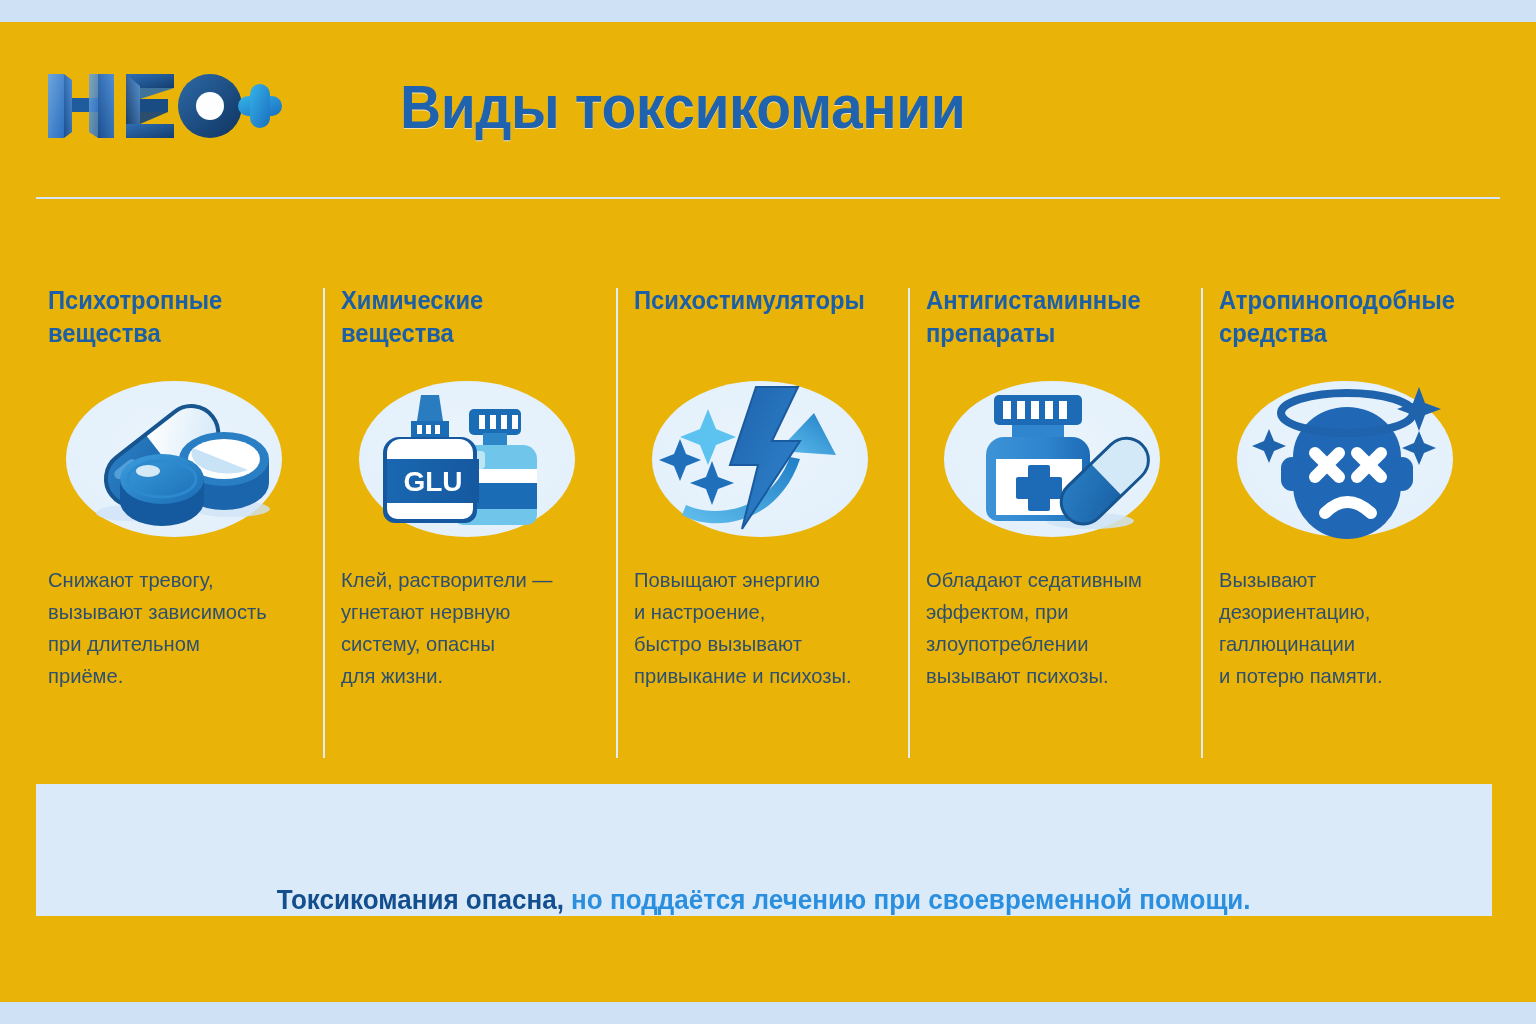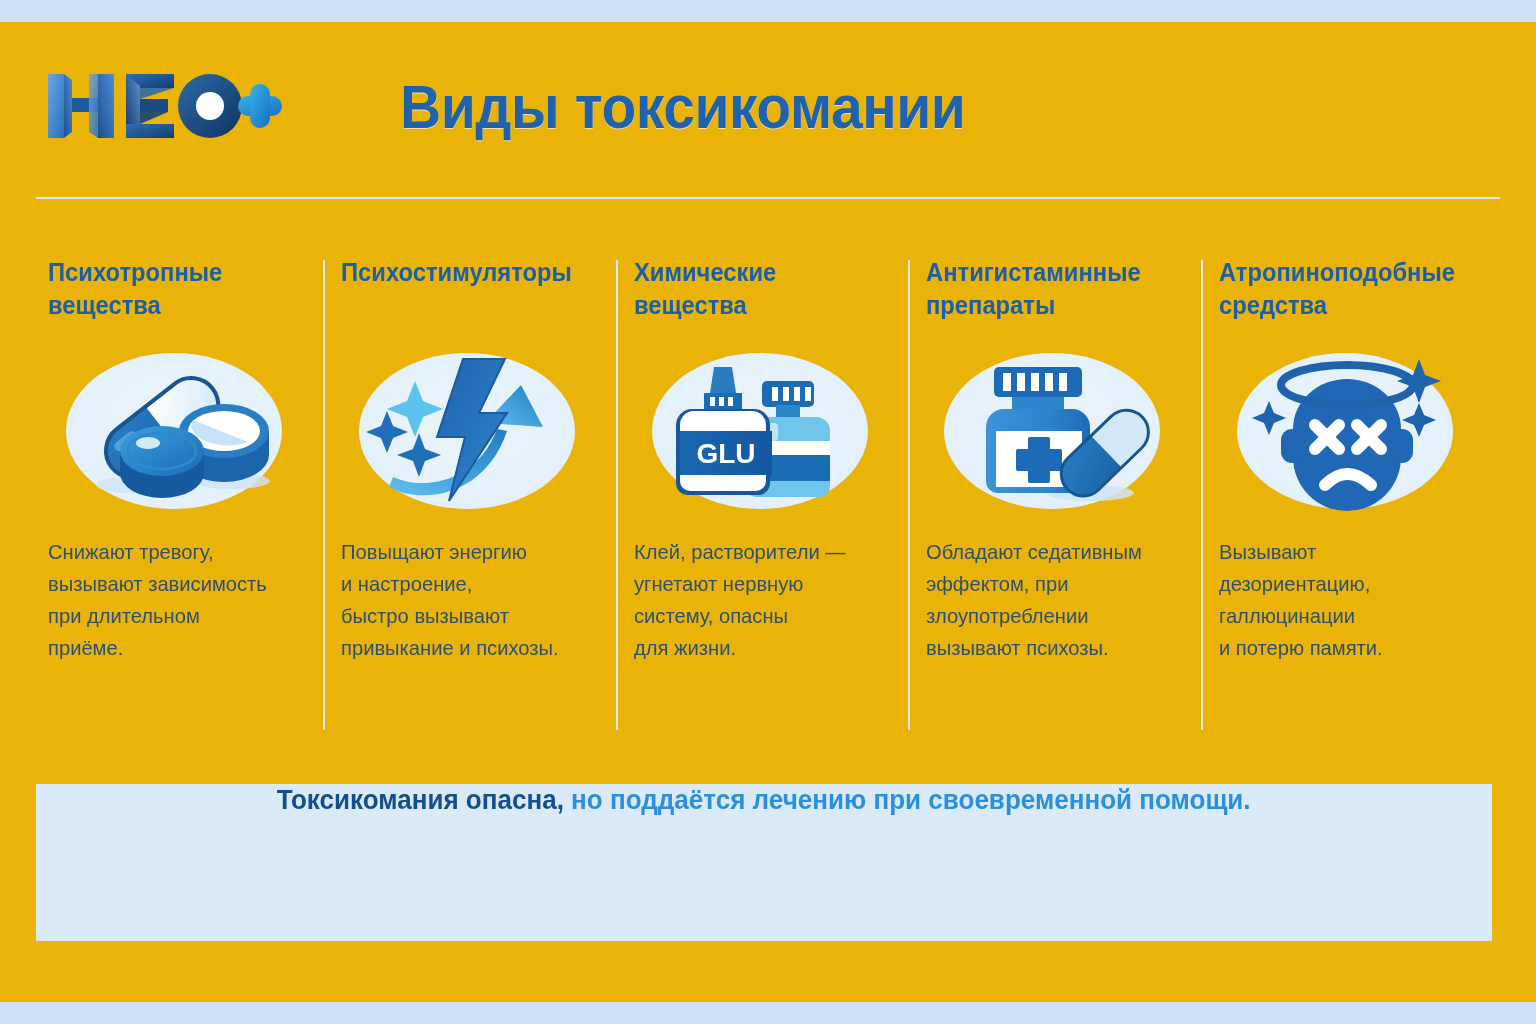--- a/index.html
+++ b/index.html
@@ -66,21 +66,21 @@
     left: 36px;
     right: 36px;
     top: 197px;
     height: 2px;
     background: #d6e6f6;
   }
 
   
   .columns {
     position: absolute;
-    top: 256px;
+    top: 284px;
     left: 36px;
     right: 36px;
     height: 478px;
     display: flex;
   }
   .col {
     position: relative;
     flex: 1 1 0;
     padding: 0 18px 0 12px;
     box-sizing: border-box;
@@ -125,24 +125,24 @@
     margin-top: 16px;
     white-space: pre-line;
   }
 
   
   .banner {
     position: absolute;
     left: 36px;
     right: 44px;
     top: 784px;
-    height: 157px;
+    height: 132px;
     background: #dbeaf8;
     display: flex;
-    align-items: flex-start;
+    align-items: flex-end;
     justify-content: center;
   }
   .banner-text {
     font-size: 28px;
     font-weight: 700;
     font-family: "Liberation Sans Narrow", "Liberation Sans", sans-serif;
     transform: scaleX(0.93);
     white-space: nowrap;
   }
   .banner-strong { color: #134e8e; }
@@ -270,56 +270,20 @@
             <ellipse cx="110" cy="106" rx="42" ry="25" fill="url(#tabTop)"></ellipse>
             <ellipse cx="110" cy="106" rx="34" ry="18" fill="none" stroke="#2e8ace" stroke-width="3"></ellipse>
             <ellipse cx="96" cy="98" rx="12" ry="6" fill="#ffffff" opacity="0.8"></ellipse>
           </g>
         </svg>
       </div>
       <div class="col-body">Снижают тревогу,
 вызывают зависимость
 при длительном
 приёме.</div>
-    </div>
-
-    <div class="col">
-      <div class="col-title">Психостимуляторы</div>
-      <div class="col-icon">
-        <svg width="250" height="172" viewBox="0 0 250 172">
-          <defs>
-            <radialGradient id="bg2" cx="50%" cy="45%" r="60%">
-              <stop offset="0" stop-color="#eaf4fc"></stop>
-                <stop offset="1" stop-color="#e3f0fb"></stop>
-            </radialGradient>
-            <linearGradient id="bolt" x1="0" y1="0" x2="1" y2="1">
-              <stop offset="0" stop-color="#1f63ac"></stop>
-                <stop offset="1" stop-color="#2f86cf"></stop>
-            </linearGradient>
-            <linearGradient id="arw" x1="0" y1="1" x2="1" y2="0">
-              <stop offset="0" stop-color="#63c0ee"></stop>
-                <stop offset="1" stop-color="#1f7ec6"></stop>
-            </linearGradient>
-          </defs>
-          <ellipse cx="122" cy="86" rx="108" ry="78" fill="url(#bg2)"></ellipse>
-
-          <path d="M44 142 C 76 160 140 152 162 86 L 152 84 C 132 138 78 146 48 132 Z" fill="url(#arw)"></path>
-          <path d="M140 78 l36 -38 l22 42 z" fill="url(#arw)"></path>
-
-          <path d="M118 14 L 160 14 L 134 68 L 162 68 L 104 156 L 120 92 L 92 92 Z" fill="url(#bolt)" stroke="#1a5a9e" stroke-width="2"></path>
-
-          <path d="M70 36 l8 20 l20 8 l-20 8 l-8 20 l-8 -20 l-20 -8 l20 -8 z" fill="#5cc2f0"></path>
-          <path d="M42 66 l6 15 l15 6 l-15 6 l-6 15 l-6 -15 l-15 -6 l15 -6 z" fill="#1f6fba"></path>
-          <path d="M74 88 l6 16 l16 6 l-16 6 l-6 16 l-6 -16 l-16 -6 l16 -6 z" fill="#1f6fba"></path>
-        </svg>
-      </div>
-      <div class="col-body">Повыщают энергию
-и настроение,
-быстро вызывают
-привыкание и психозы.</div>
     </div>
 
     <div class="col">
       <div class="col-title">Химические вещества</div>
       <div class="col-icon">
         <svg width="250" height="172" viewBox="0 0 250 172">
           <defs>
             <radialGradient id="bg3" cx="50%" cy="45%" r="60%">
               <stop offset="0" stop-color="#eaf4fc"></stop>
                 <stop offset="1" stop-color="#e3f0fb"></stop>
@@ -361,20 +325,56 @@
           </g>
         </svg>
       </div>
       <div class="col-body">Клей, растворители —
 угнетают нервную
 систему, опасны
 для жизни.</div>
     </div>
 
     <div class="col">
+      <div class="col-title">Психостимуляторы</div>
+      <div class="col-icon">
+        <svg width="250" height="172" viewBox="0 0 250 172">
+          <defs>
+            <radialGradient id="bg2" cx="50%" cy="45%" r="60%">
+              <stop offset="0" stop-color="#eaf4fc"></stop>
+                <stop offset="1" stop-color="#e3f0fb"></stop>
+            </radialGradient>
+            <linearGradient id="bolt" x1="0" y1="0" x2="1" y2="1">
+              <stop offset="0" stop-color="#1f63ac"></stop>
+                <stop offset="1" stop-color="#2f86cf"></stop>
+            </linearGradient>
+            <linearGradient id="arw" x1="0" y1="1" x2="1" y2="0">
+              <stop offset="0" stop-color="#63c0ee"></stop>
+                <stop offset="1" stop-color="#1f7ec6"></stop>
+            </linearGradient>
+          </defs>
+          <ellipse cx="122" cy="86" rx="108" ry="78" fill="url(#bg2)"></ellipse>
+
+          <path d="M44 142 C 76 160 140 152 162 86 L 152 84 C 132 138 78 146 48 132 Z" fill="url(#arw)"></path>
+          <path d="M140 78 l36 -38 l22 42 z" fill="url(#arw)"></path>
+
+          <path d="M118 14 L 160 14 L 134 68 L 162 68 L 104 156 L 120 92 L 92 92 Z" fill="url(#bolt)" stroke="#1a5a9e" stroke-width="2"></path>
+
+          <path d="M70 36 l8 20 l20 8 l-20 8 l-8 20 l-8 -20 l-20 -8 l20 -8 z" fill="#5cc2f0"></path>
+          <path d="M42 66 l6 15 l15 6 l-15 6 l-6 15 l-6 -15 l-15 -6 l15 -6 z" fill="#1f6fba"></path>
+          <path d="M74 88 l6 16 l16 6 l-16 6 l-6 16 l-6 -16 l-16 -6 l16 -6 z" fill="#1f6fba"></path>
+        </svg>
+      </div>
+      <div class="col-body">Повыщают энергию
+и настроение,
+быстро вызывают
+привыкание и психозы.</div>
+    </div>
+
+    <div class="col">
       <div class="col-title">Антигистаминные препараты</div>
       <div class="col-icon">
         <svg width="250" height="172" viewBox="0 0 250 172">
           <defs>
             <radialGradient id="bg5" cx="50%" cy="45%" r="60%">
               <stop offset="0" stop-color="#eaf4fc"></stop>
                 <stop offset="1" stop-color="#e3f0fb"></stop>
             </radialGradient>
             <linearGradient id="btlG" x1="0" y1="0" x2="1" y2="0">
               <stop offset="0" stop-color="#3d93d6"></stop>

